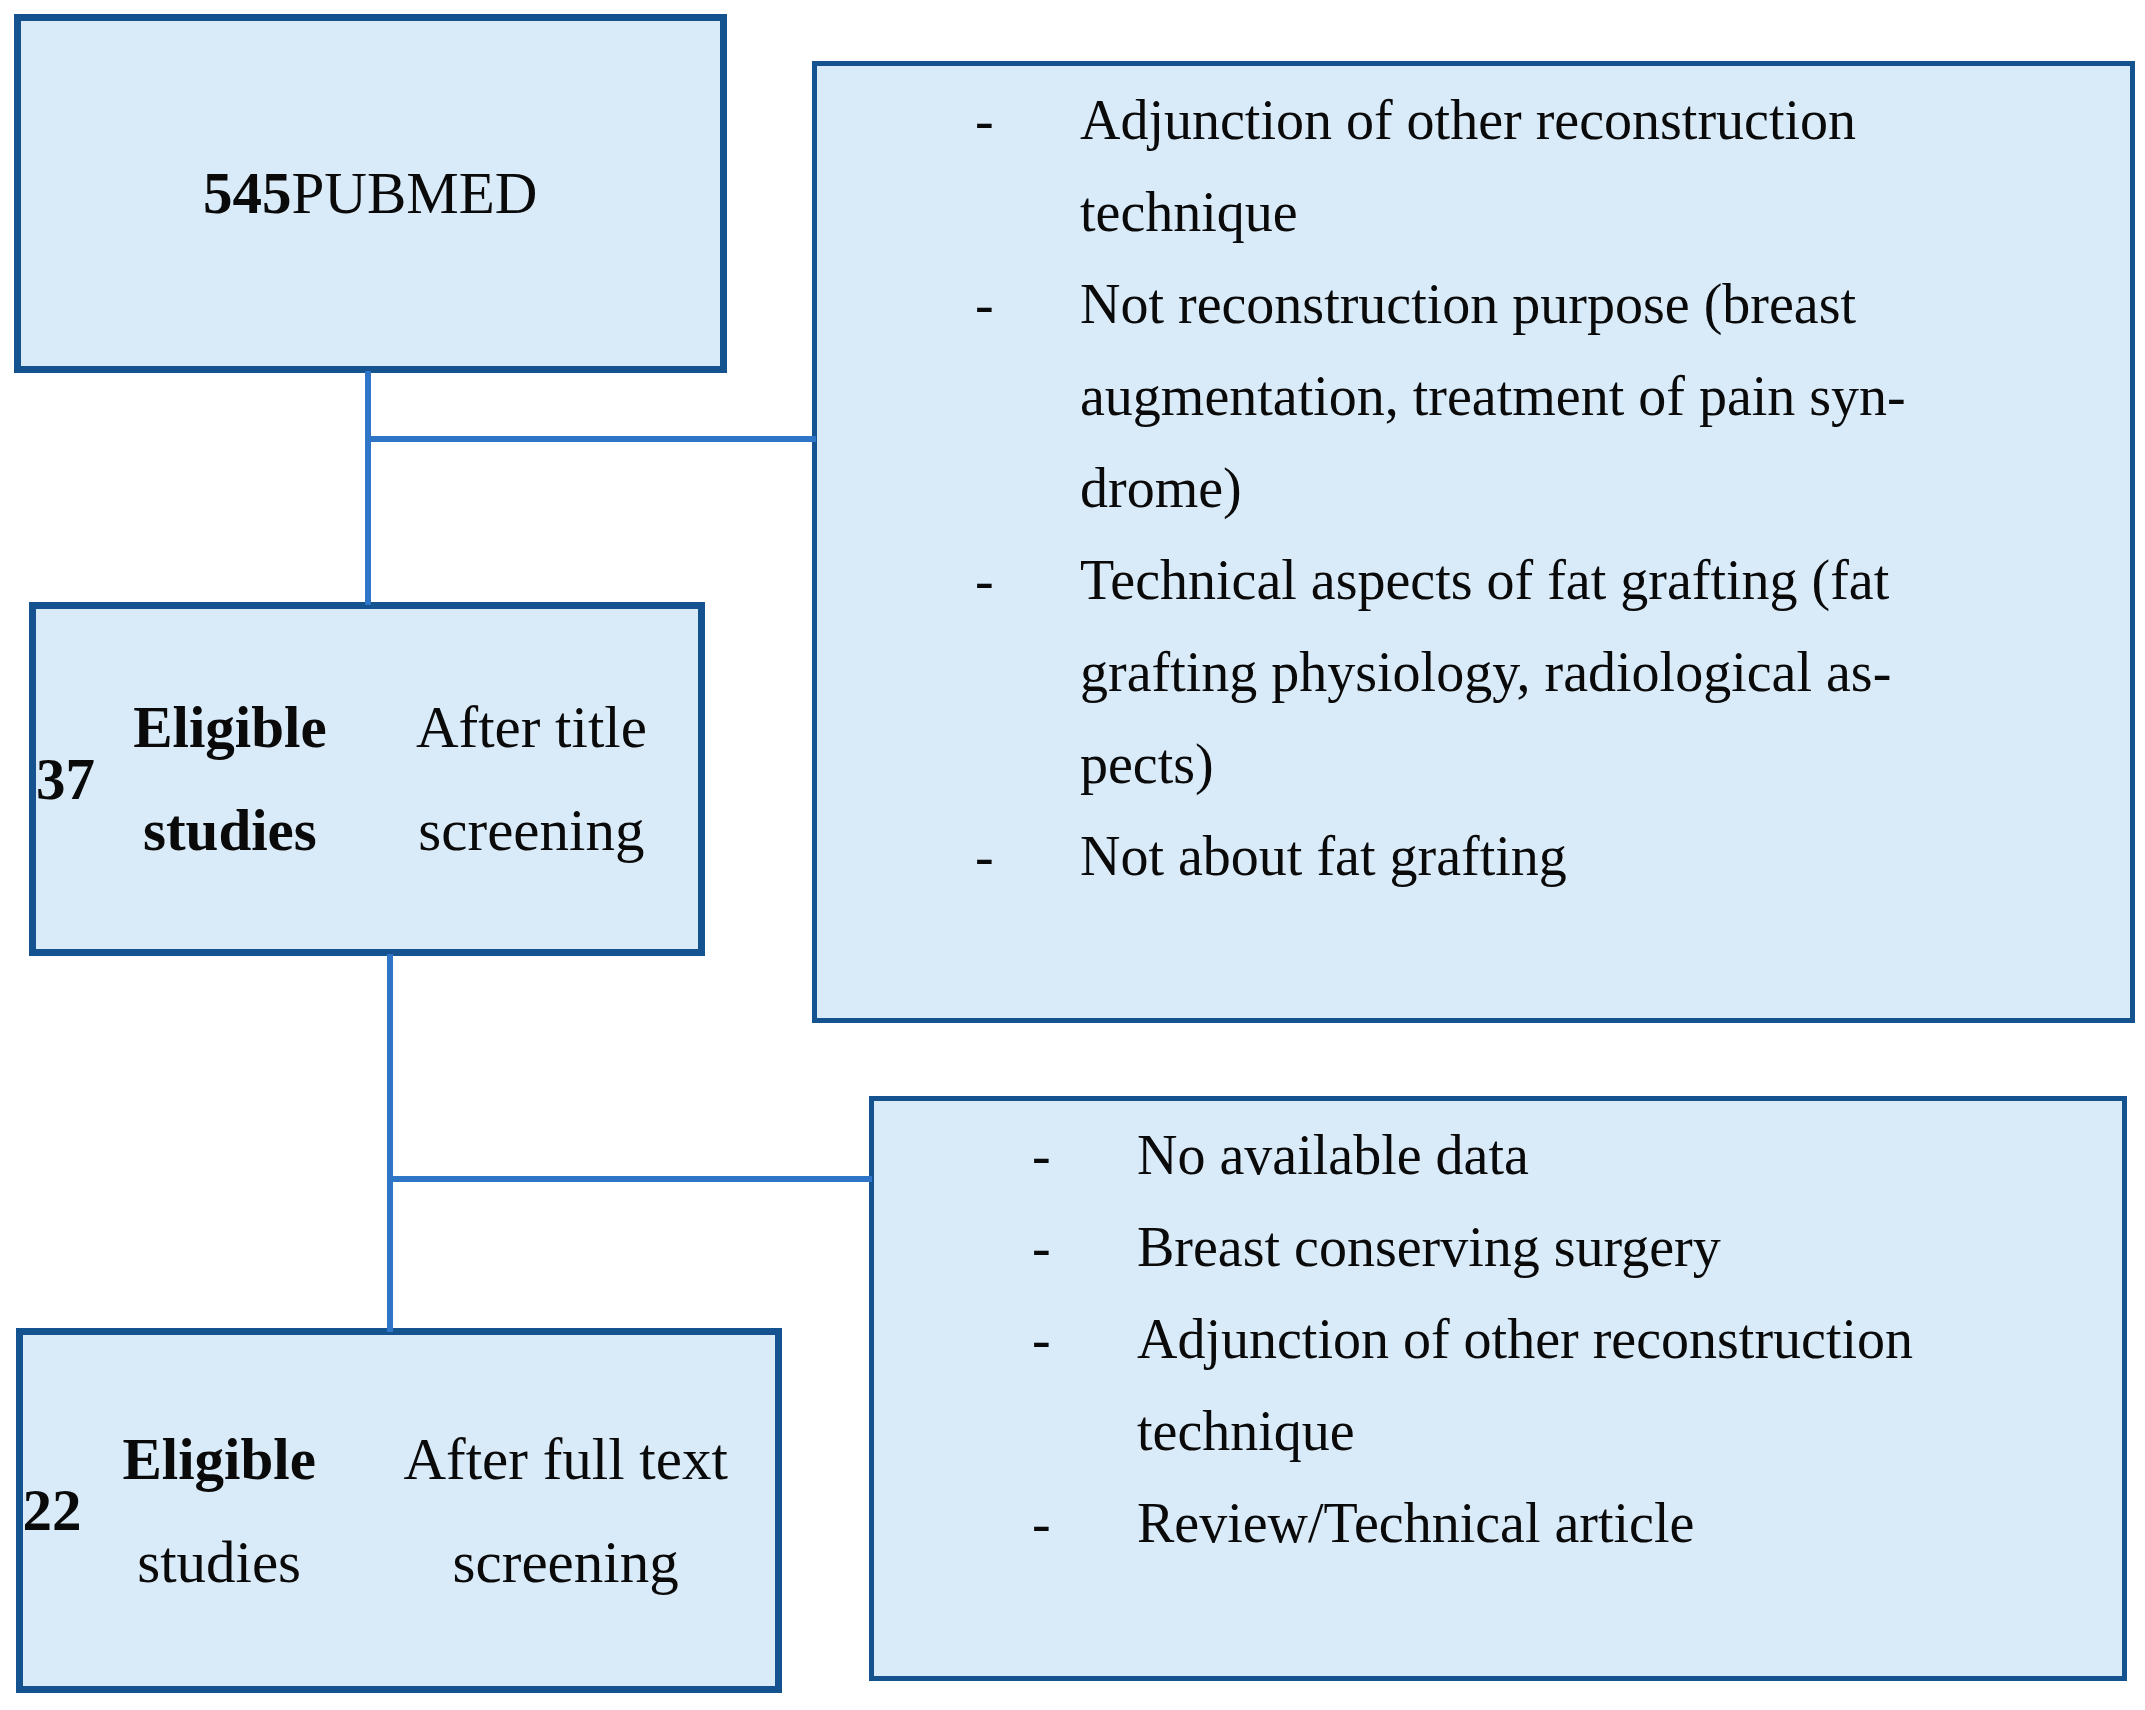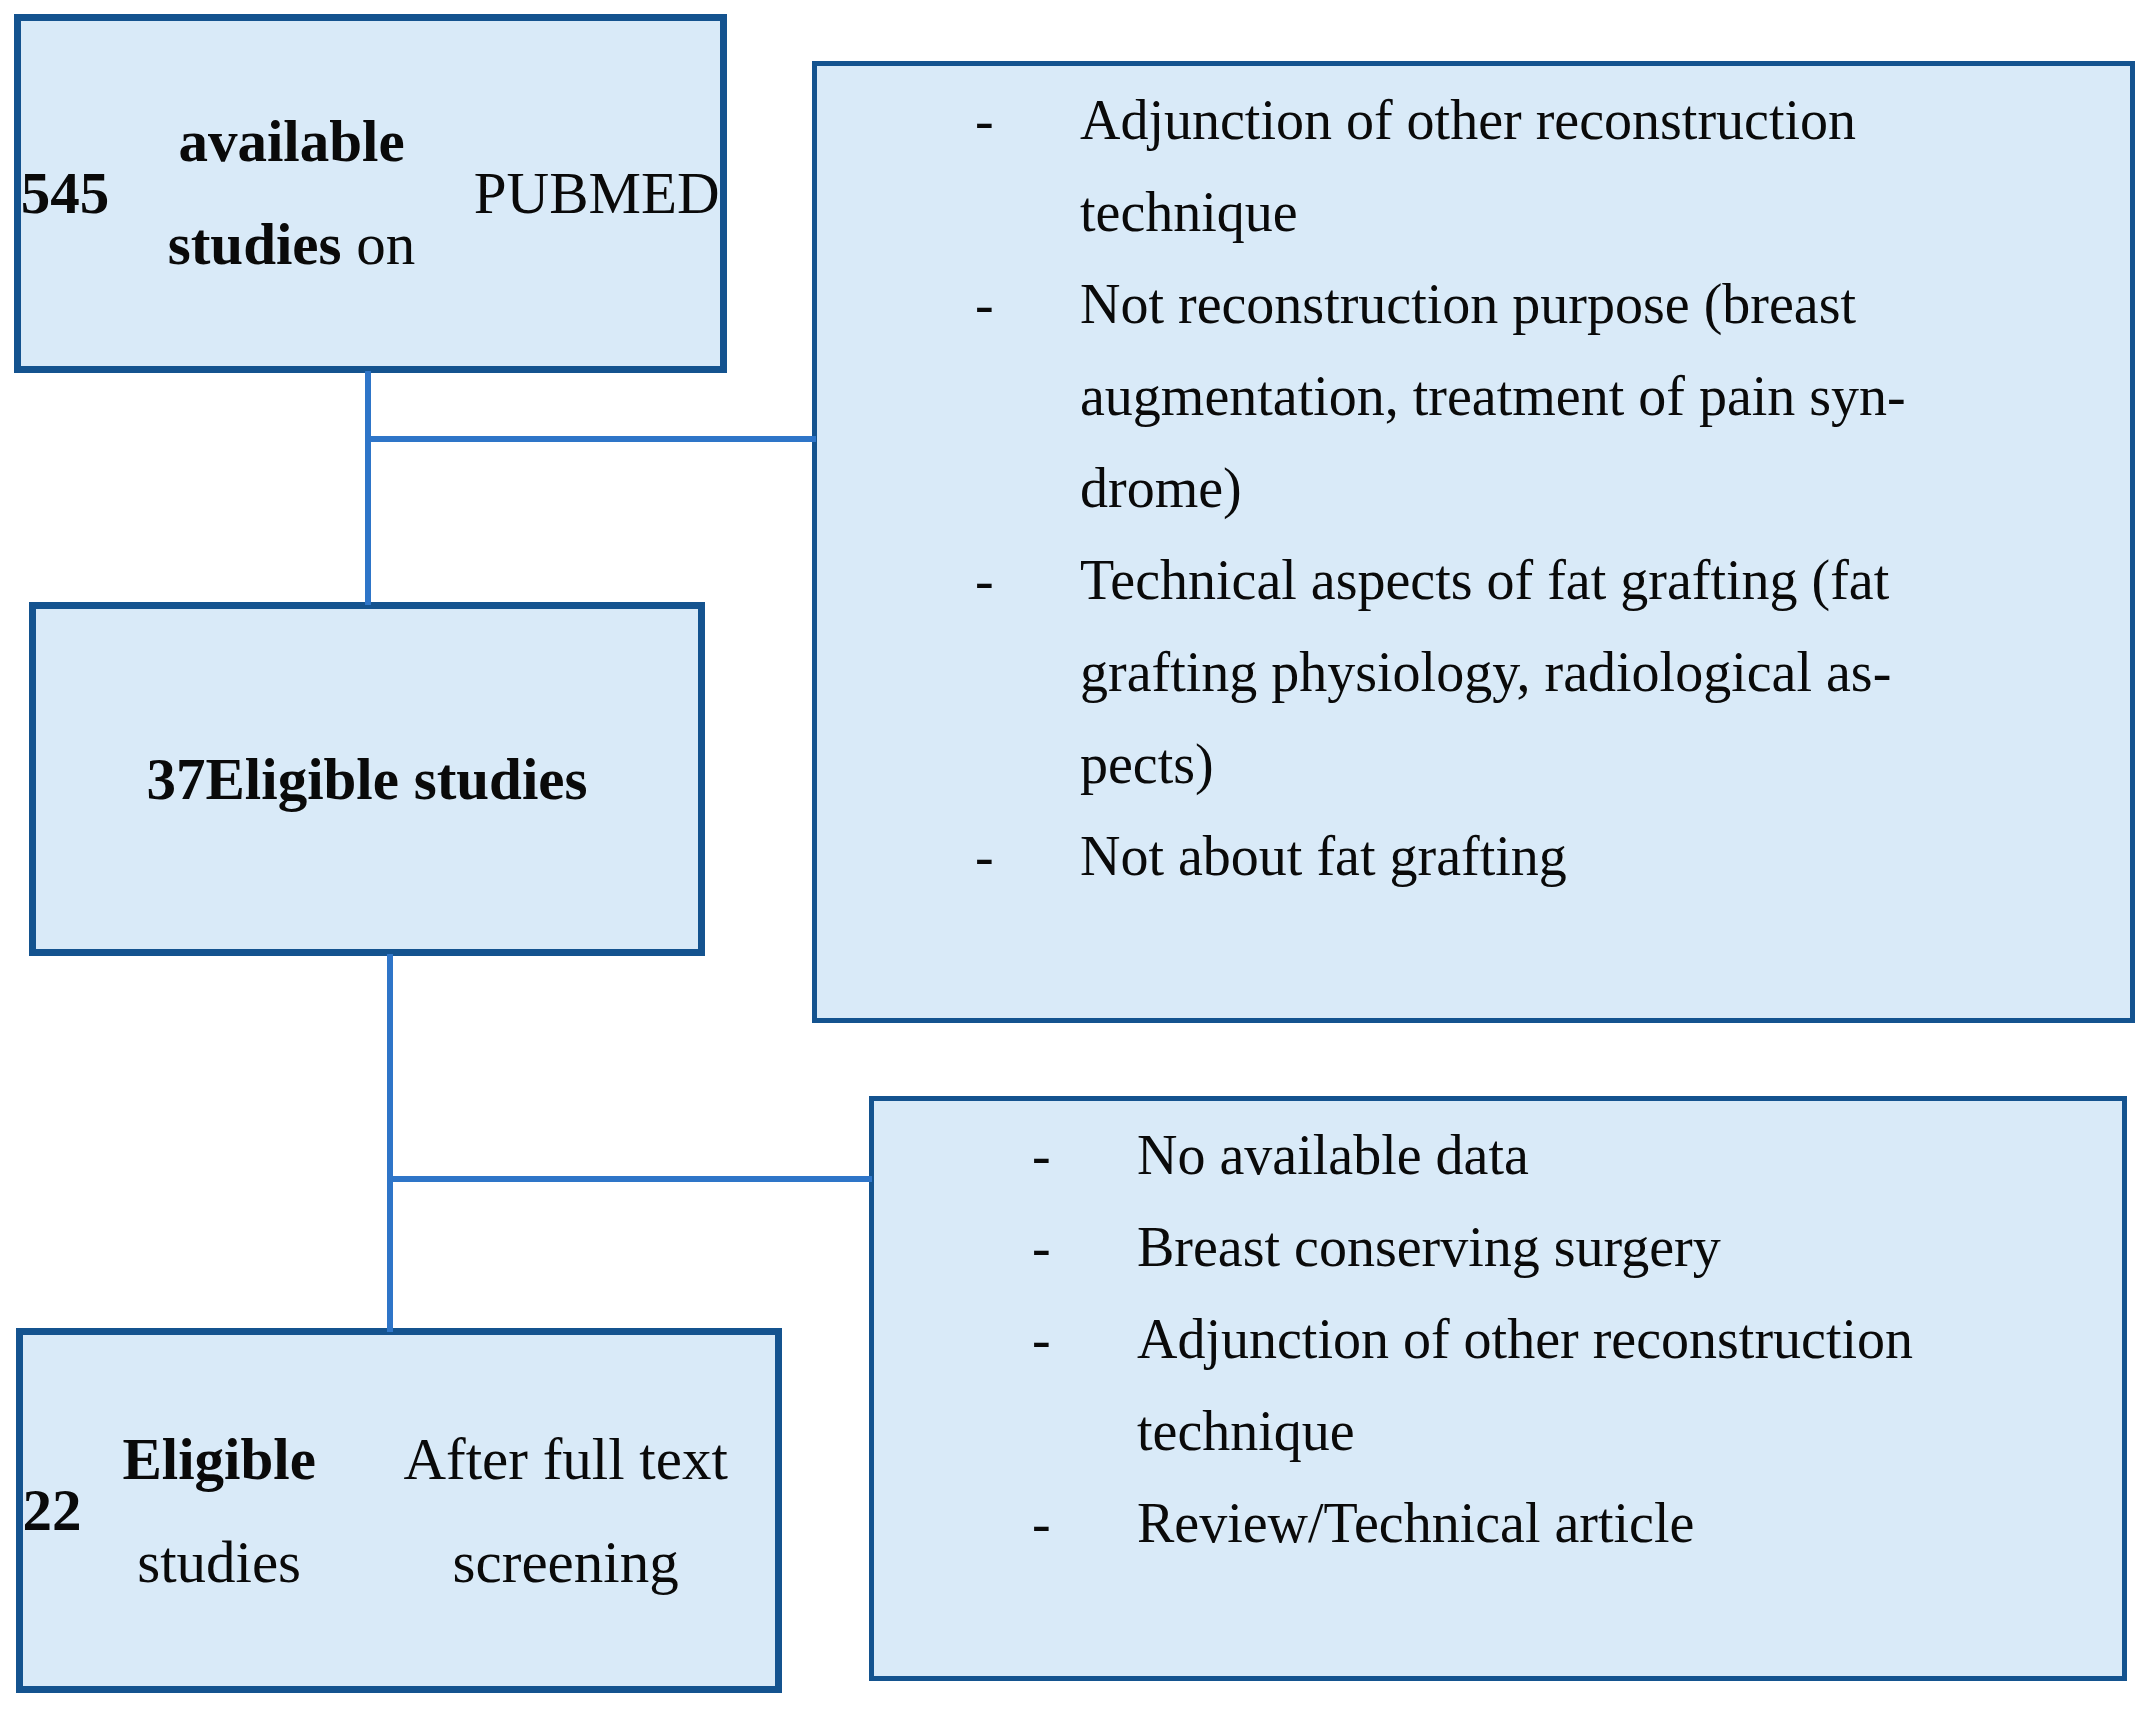--- a/index.html
+++ b/index.html
@@ -61,27 +61,27 @@
   .connB-v{left:387px;top:954px;width:5.9px;height:378px;}
   .connB-h{left:387px;top:1176px;width:485px;height:5.9px;}
 </style>
 </head>
 <body>
 
 <div id="canvas">
 
   <div class="node stage box-pubmed">
     <div class="bold">545</div>
-    <div><span class="bold">available studies</span><span> on</span></div>
     <div>PUBMED</div>
   </div>
 
   <div class="node stage box-37">
     <div class="bold">37</div>
     <div><span class="bold">Eligible studies</span><span></span></div>
+    <div>After title screening</div>
   </div>
 
   <div class="node stage box-22">
     <div class="bold">22</div>
     <div><span class="bold">Eligible</span><span> studies</span></div>
     <div>After full text screening</div>
   </div>
 
   <div class="node excluded box-ex1">
     <ul class="ex-list">

